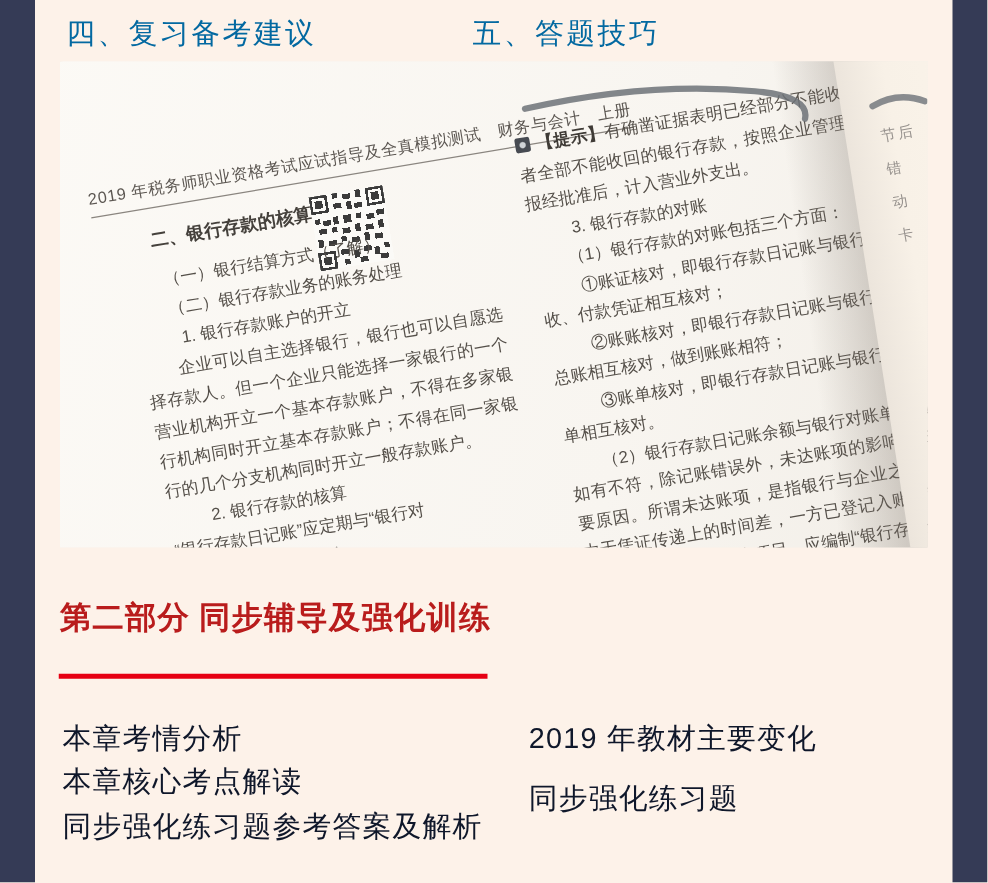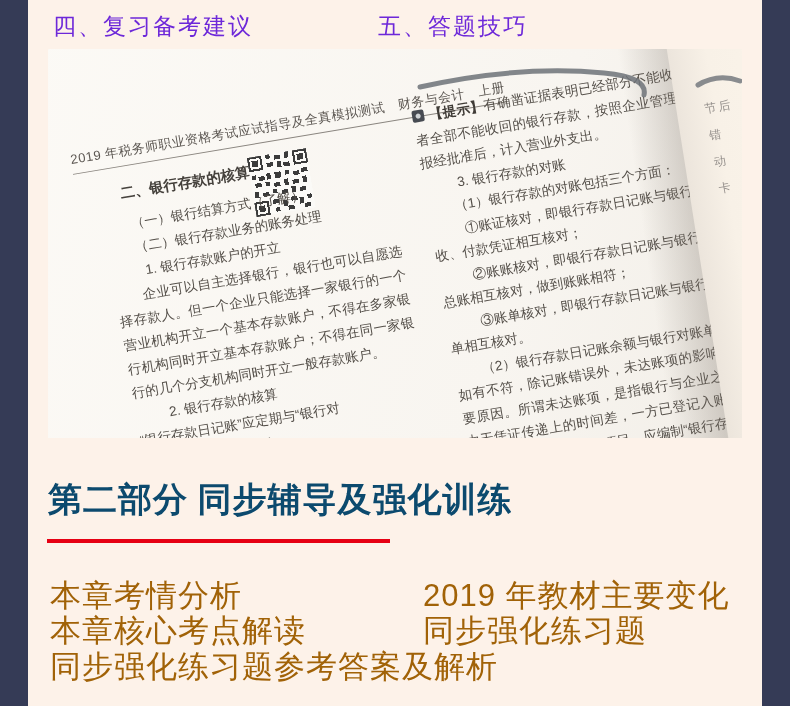--- a/index.html
+++ b/index.html
@@ -8,21 +8,21 @@
     background:#fdf2e9;
     font-family:"Liberation Sans", sans-serif;
   }
   .side-border{position:absolute;top:0;width:28px;height:706px;background:#353b56;}
   .side-border.left{left:0;}
   .side-border.right{right:0;}
 
   
   .top-label{
     position:absolute;font-size:23px;letter-spacing:2px;
-    color:#6d28d9;white-space:nowrap;
+    color:#0369a1;white-space:nowrap;
   }
   #top-label-4{left:53px;top:11px;}
   #top-label-5{left:378px;top:11px;font-family:Liberation Mono, monospace;}
 
   
   .photo{
     position:absolute;left:48px;top:49px;width:694px;height:389px;
     background:linear-gradient(150deg,#f8ebe2 0%,#f9eee6 60%,#fbf1e8 100%);
     overflow:hidden;
   }
@@ -68,35 +68,35 @@
     font-size:12px;line-height:21px;letter-spacing:2px;color:#97928e;
     transform:rotate(-10deg);white-space:nowrap;
   }
   .edge-chars div{margin:0 0 6px 0;}
   .curl-svg{position:absolute;left:0;top:0;}
 
   
   .section-title{
     position:absolute;left:48px;top:477px;
     font-family:"Liberation Serif", serif;
-    font-size:34px;font-weight:900;letter-spacing:1px;
-    color:#0c4a6e;white-space:nowrap;
+    font-size:25px;font-weight:900;letter-spacing:1px;
+    color:#b91c1c;white-space:nowrap;
   }
   .section-rule{position:absolute;left:47px;top:539px;width:343px;height:4px;background:#e60013;}
 
   
   .toc-item{
-    position:absolute;font-size:31px;letter-spacing:1px;
-    color:#a16207;white-space:nowrap;
+    position:absolute;font-size:23px;letter-spacing:1px;
+    color:#0f172a;white-space:nowrap;
   }
   #toc-l1{left:50px;top:575px;}
   #toc-l2{left:50px;top:610px;}
   #toc-l3{left:50px;top:646px;}
   #toc-r1{left:423px;top:575px;text-align:right;}
-  #toc-r2{left:423px;top:610px;text-align:right;}
+  #toc-r2{left:423px;top:623px;text-align:right;}
 </style>
 </head>
 <body>
 
 <div class="side-border left"></div>
 <div class="side-border right"></div>
 
 <div class="top-label" id="top-label-4">四、复习备考建议</div>
 <div class="top-label" id="top-label-5">五、答题技巧</div>
 

